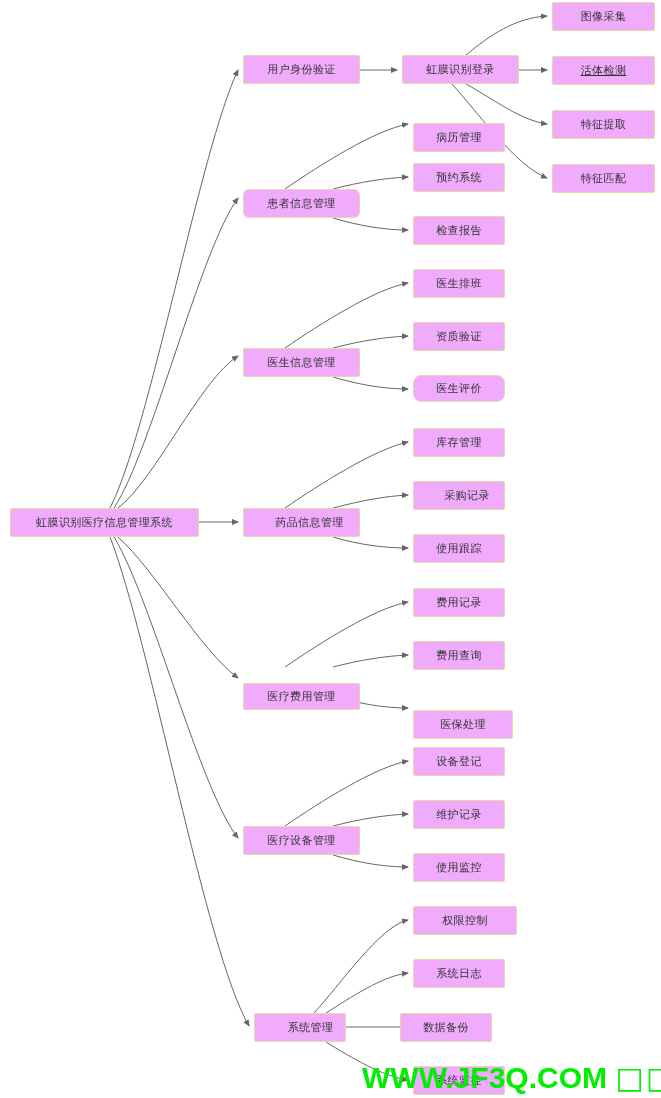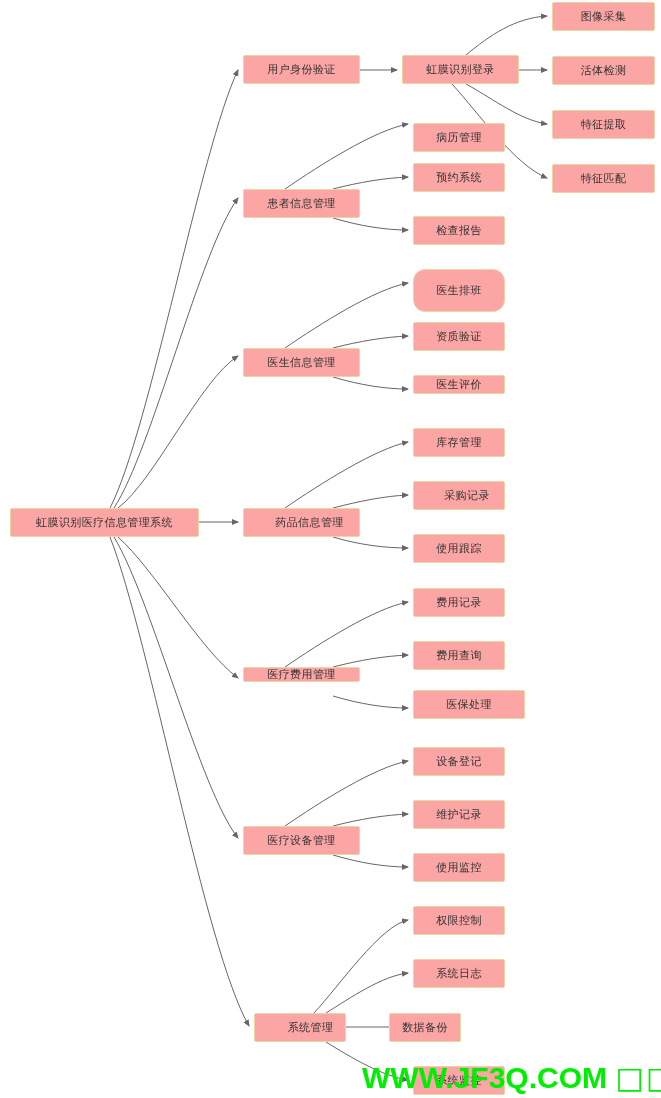--- a/index.html
+++ b/index.html
@@ -21,21 +21,21 @@
     position: absolute;
     left: 0;
     top: 0;
     width: 661px;
     height: 1098px;
     pointer-events: none;
   }
   .node {
     position: absolute;
     box-sizing: border-box;
-    background: #fca5a5;
+    background: #f0abfc;
     border: 1px solid #ecd5a5;
     border-radius: 2px;
     display: flex;
     align-items: center;
     justify-content: center;
     color: #333333;
     font-size: 11px;
     line-height: 1;
     letter-spacing: 0.4px;
     white-space: nowrap;
@@ -119,99 +119,99 @@
       </div>
       <div class="node level2" style="left: 243px; top: 55px; width: 117px; height: 29px;">
         <span>用户身份验证</span>
       </div>
       <div class="node level2" style="left: 402px; top: 55px; width: 117px; height: 29px;">
         <span>虹膜识别登录</span>
       </div>
       <div class="node leaf" style="left: 552px; top: 2px; width: 103px; height: 29px;">
         <span>图像采集</span>
       </div>
-      <div class="node leaf" style="left: 552px; top: 56px; width: 103px; height: 29px;">
+      <div class="node leaf" style="left: 552px; top: 56px; width: 103px; height: 29px; text-decoration: underline;">
         <span>活体检测</span>
       </div>
       <div class="node leaf" style="left: 552px; top: 110px; width: 103px; height: 29px;">
         <span>特征提取</span>
       </div>
       <div class="node leaf" style="left: 552px; top: 164px; width: 103px; height: 29px;">
         <span>特征匹配</span>
       </div>
-      <div class="node level2" style="left: 243px; top: 189px; width: 117px; height: 29px;">
+      <div class="node level2" style="left: 243px; top: 189px; width: 117px; height: 29px; border-radius: 6px;">
         <span>患者信息管理</span>
       </div>
       <div class="node leaf" style="left: 413px; top: 110px; width: 92px; height: 29px; margin-top: 13px;">
         <span>病历管理</span>
       </div>
       <div class="node leaf" style="left: 413px; top: 163px; width: 92px; height: 29px;">
         <span>预约系统</span>
       </div>
       <div class="node leaf" style="left: 413px; top: 216px; width: 92px; height: 29px;">
         <span>检查报告</span>
       </div>
       <div class="node level2" style="left: 243px; top: 348px; width: 117px; height: 29px;">
         <span>医生信息管理</span>
       </div>
-      <div class="node leaf" style="left: 413px; top: 269px; width: 92px; height: 43px; border-radius: 12px;">
+      <div class="node leaf" style="left: 413px; top: 269px; width: 92px; height: 29px;">
         <span>医生排班</span>
       </div>
       <div class="node leaf" style="left: 413px; top: 322px; width: 92px; height: 29px;">
         <span>资质验证</span>
       </div>
-      <div class="node leaf" style="left: 413px; top: 375px; width: 92px; height: 19px;">
+      <div class="node leaf" style="left: 413px; top: 375px; width: 92px; height: 27px; border-radius: 8px;">
         <span>医生评价</span>
       </div>
       <div class="node level2" style="left: 243px; top: 508px; width: 117px; height: 29px; padding-left: 16px;">
         <span>药品信息管理</span>
       </div>
       <div class="node leaf" style="left: 413px; top: 428px; width: 92px; height: 29px;">
         <span>库存管理</span>
       </div>
       <div class="node leaf" style="left: 413px; top: 481px; width: 92px; height: 29px; padding-left: 16px;">
         <span>采购记录</span>
       </div>
       <div class="node leaf" style="left: 413px; top: 534px; width: 92px; height: 29px;">
         <span>使用跟踪</span>
       </div>
-      <div class="node level2" style="left: 243px; top: 667px; width: 117px; height: 15px;">
+      <div class="node level2" style="left: 243px; top: 683px; width: 117px; height: 27px;">
         <span>医疗费用管理</span>
       </div>
       <div class="node leaf" style="left: 413px; top: 588px; width: 92px; height: 29px;">
         <span>费用记录</span>
       </div>
       <div class="node leaf" style="left: 413px; top: 641px; width: 92px; height: 29px;">
         <span>费用查询</span>
       </div>
-      <div class="node leaf" style="left: 413px; top: 690px; width: 112px; height: 29px; text-align: right;">
+      <div class="node leaf" style="left: 413px; top: 710px; width: 100px; height: 29px; text-align: right;">
         <span>医保处理</span>
       </div>
       <div class="node level2" style="left: 243px; top: 826px; width: 117px; height: 29px;">
         <span>医疗设备管理</span>
       </div>
       <div class="node leaf" style="left: 413px; top: 747px; width: 92px; height: 29px;">
         <span>设备登记</span>
       </div>
       <div class="node leaf" style="left: 413px; top: 800px; width: 92px; height: 29px;">
         <span>维护记录</span>
       </div>
       <div class="node leaf" style="left: 413px; top: 853px; width: 92px; height: 29px;">
         <span>使用监控</span>
       </div>
       <div class="node level2" style="left: 254px; top: 1013px; width: 92px; height: 29px; padding-left: 21px;">
         <span>系统管理</span>
       </div>
-      <div class="node leaf" style="left: 413px; top: 906px; width: 92px; height: 29px;">
+      <div class="node leaf" style="left: 413px; top: 906px; width: 104px; height: 29px;">
         <span>权限控制</span>
       </div>
       <div class="node leaf" style="left: 413px; top: 959px; width: 92px; height: 29px;">
         <span>系统日志</span>
       </div>
-      <div class="node leaf" style="left: 389px; top: 1013px; width: 72px; height: 29px;">
+      <div class="node leaf" style="left: 400px; top: 1013px; width: 92px; height: 29px;">
         <span>数据备份</span>
       </div>
       <div class="node leaf" style="left: 413px; top: 1066px; width: 92px; height: 29px;">
         <span>系统监控</span>
       </div>
     </div>
 
   <div id="watermark">
     <span>WWW.JF3Q.COM</span>
     <span class="wm-cjk">□□</span>

